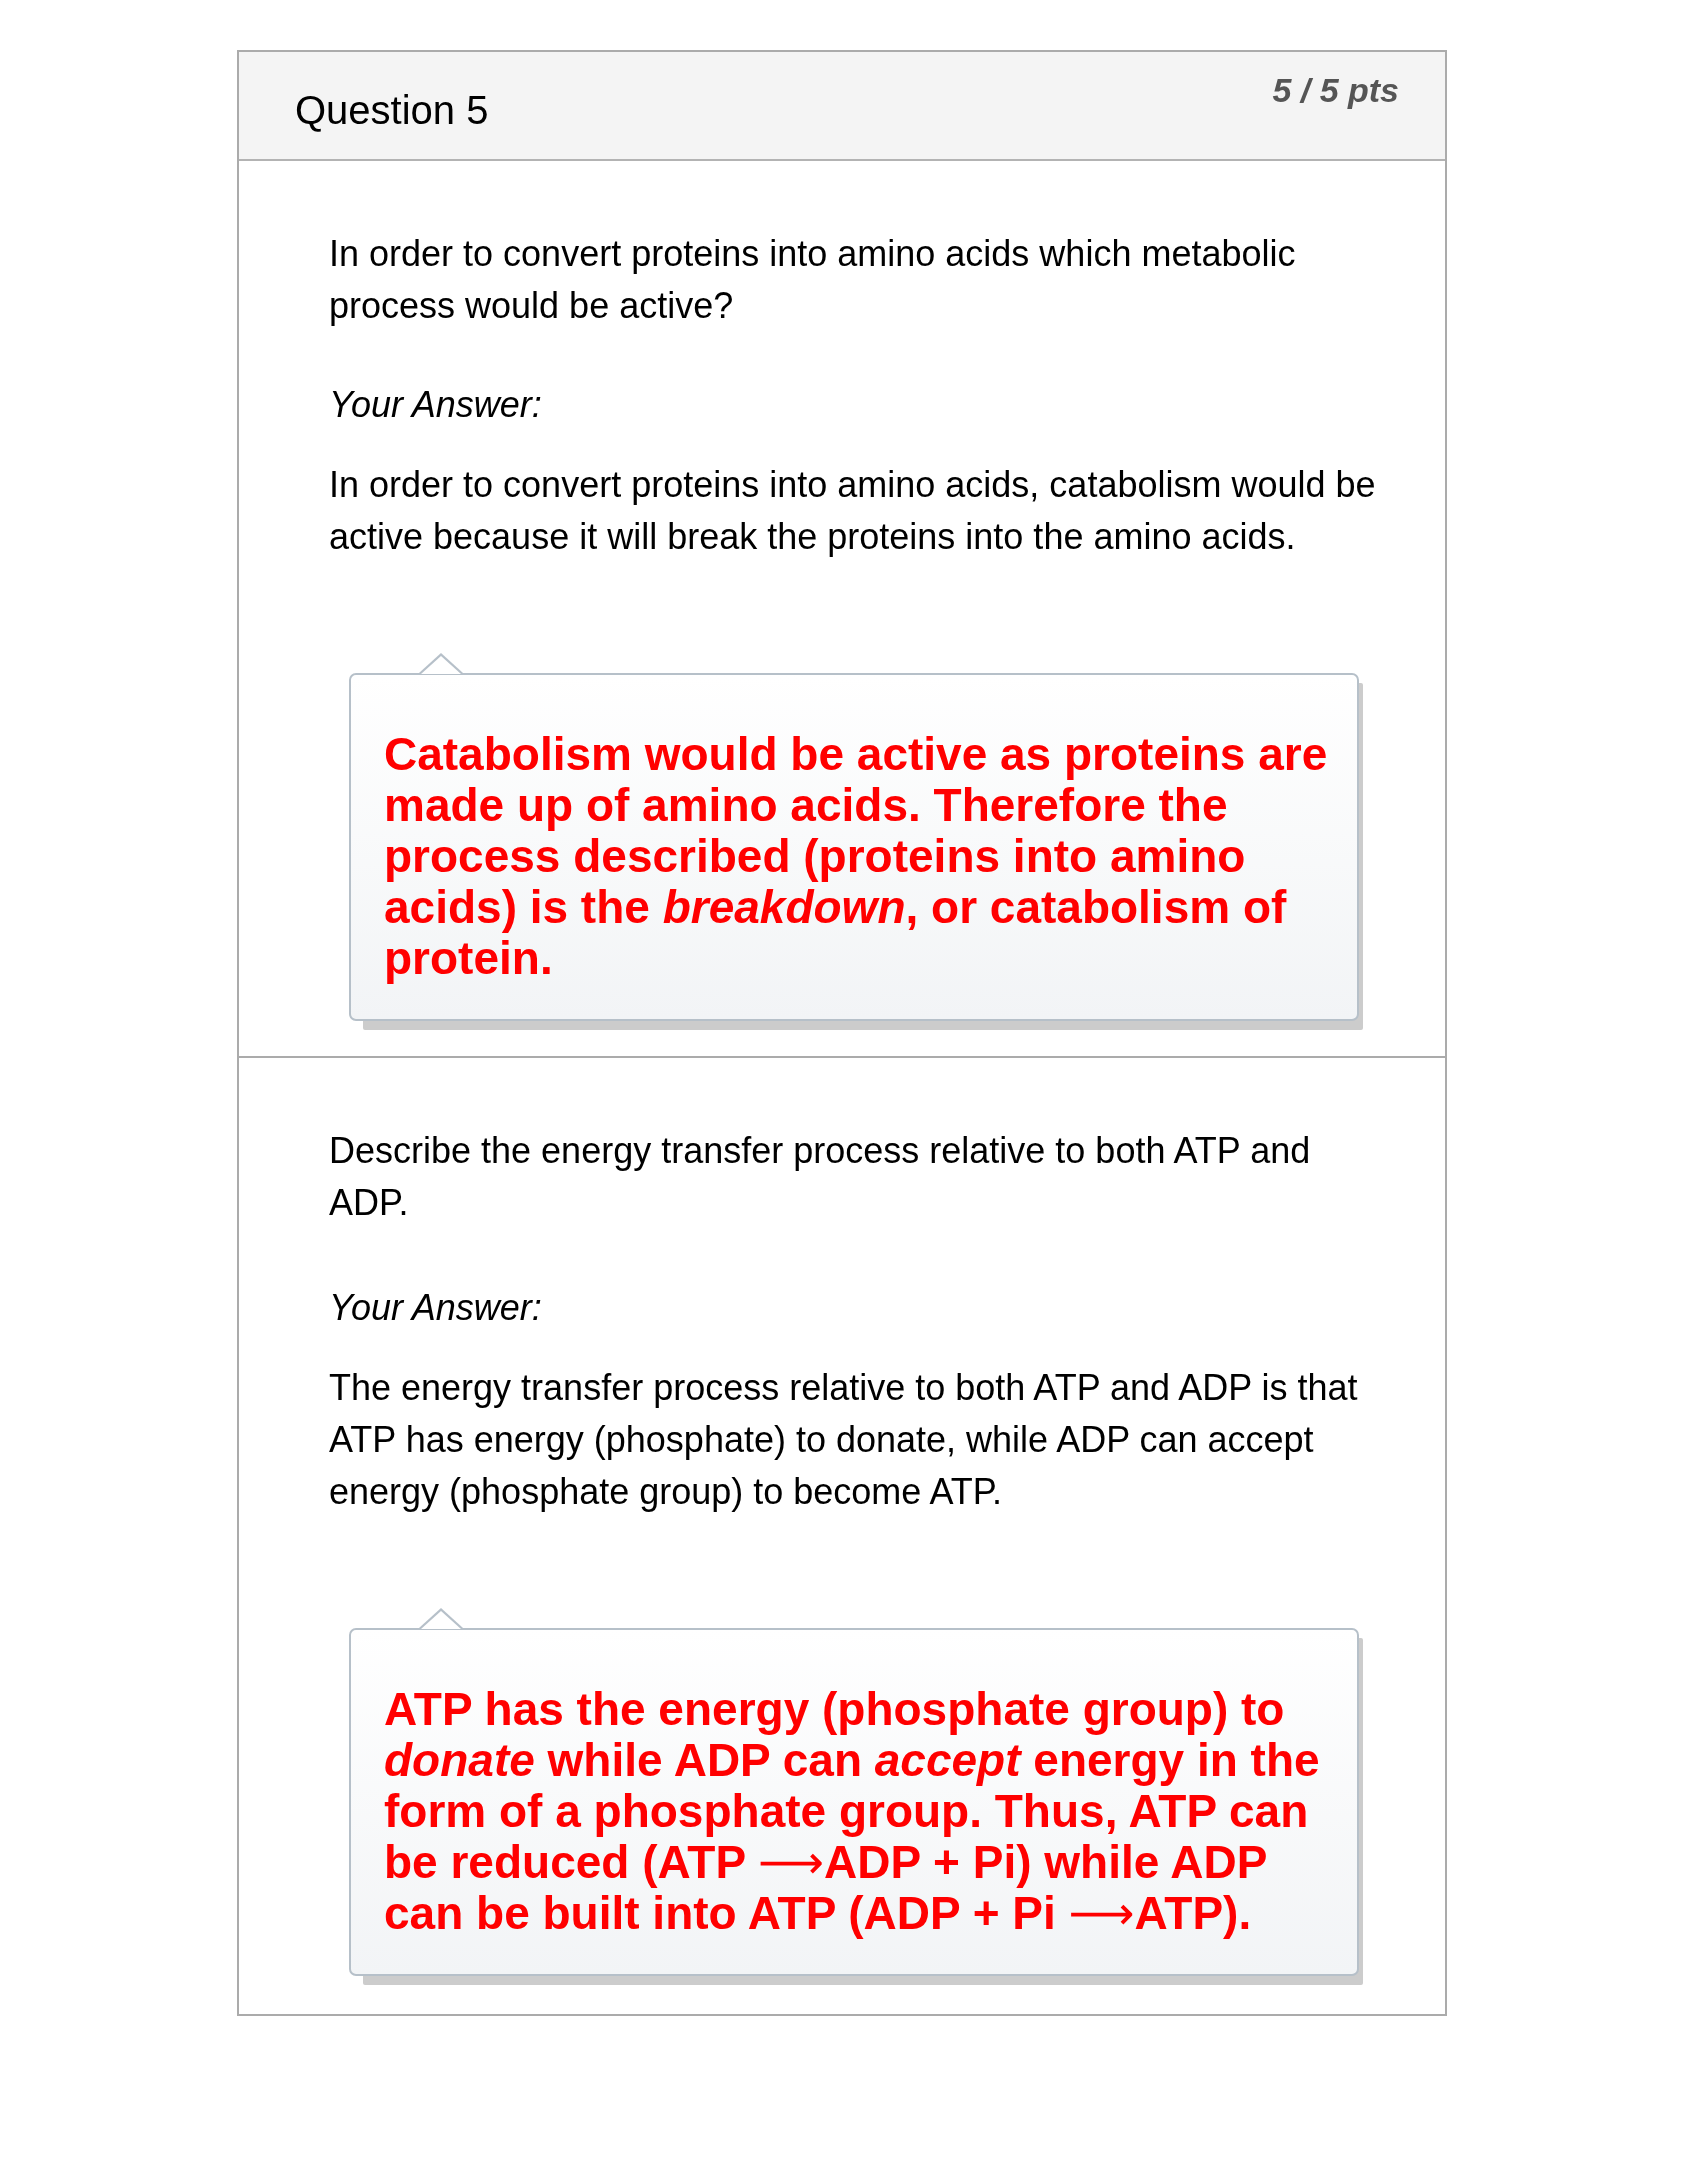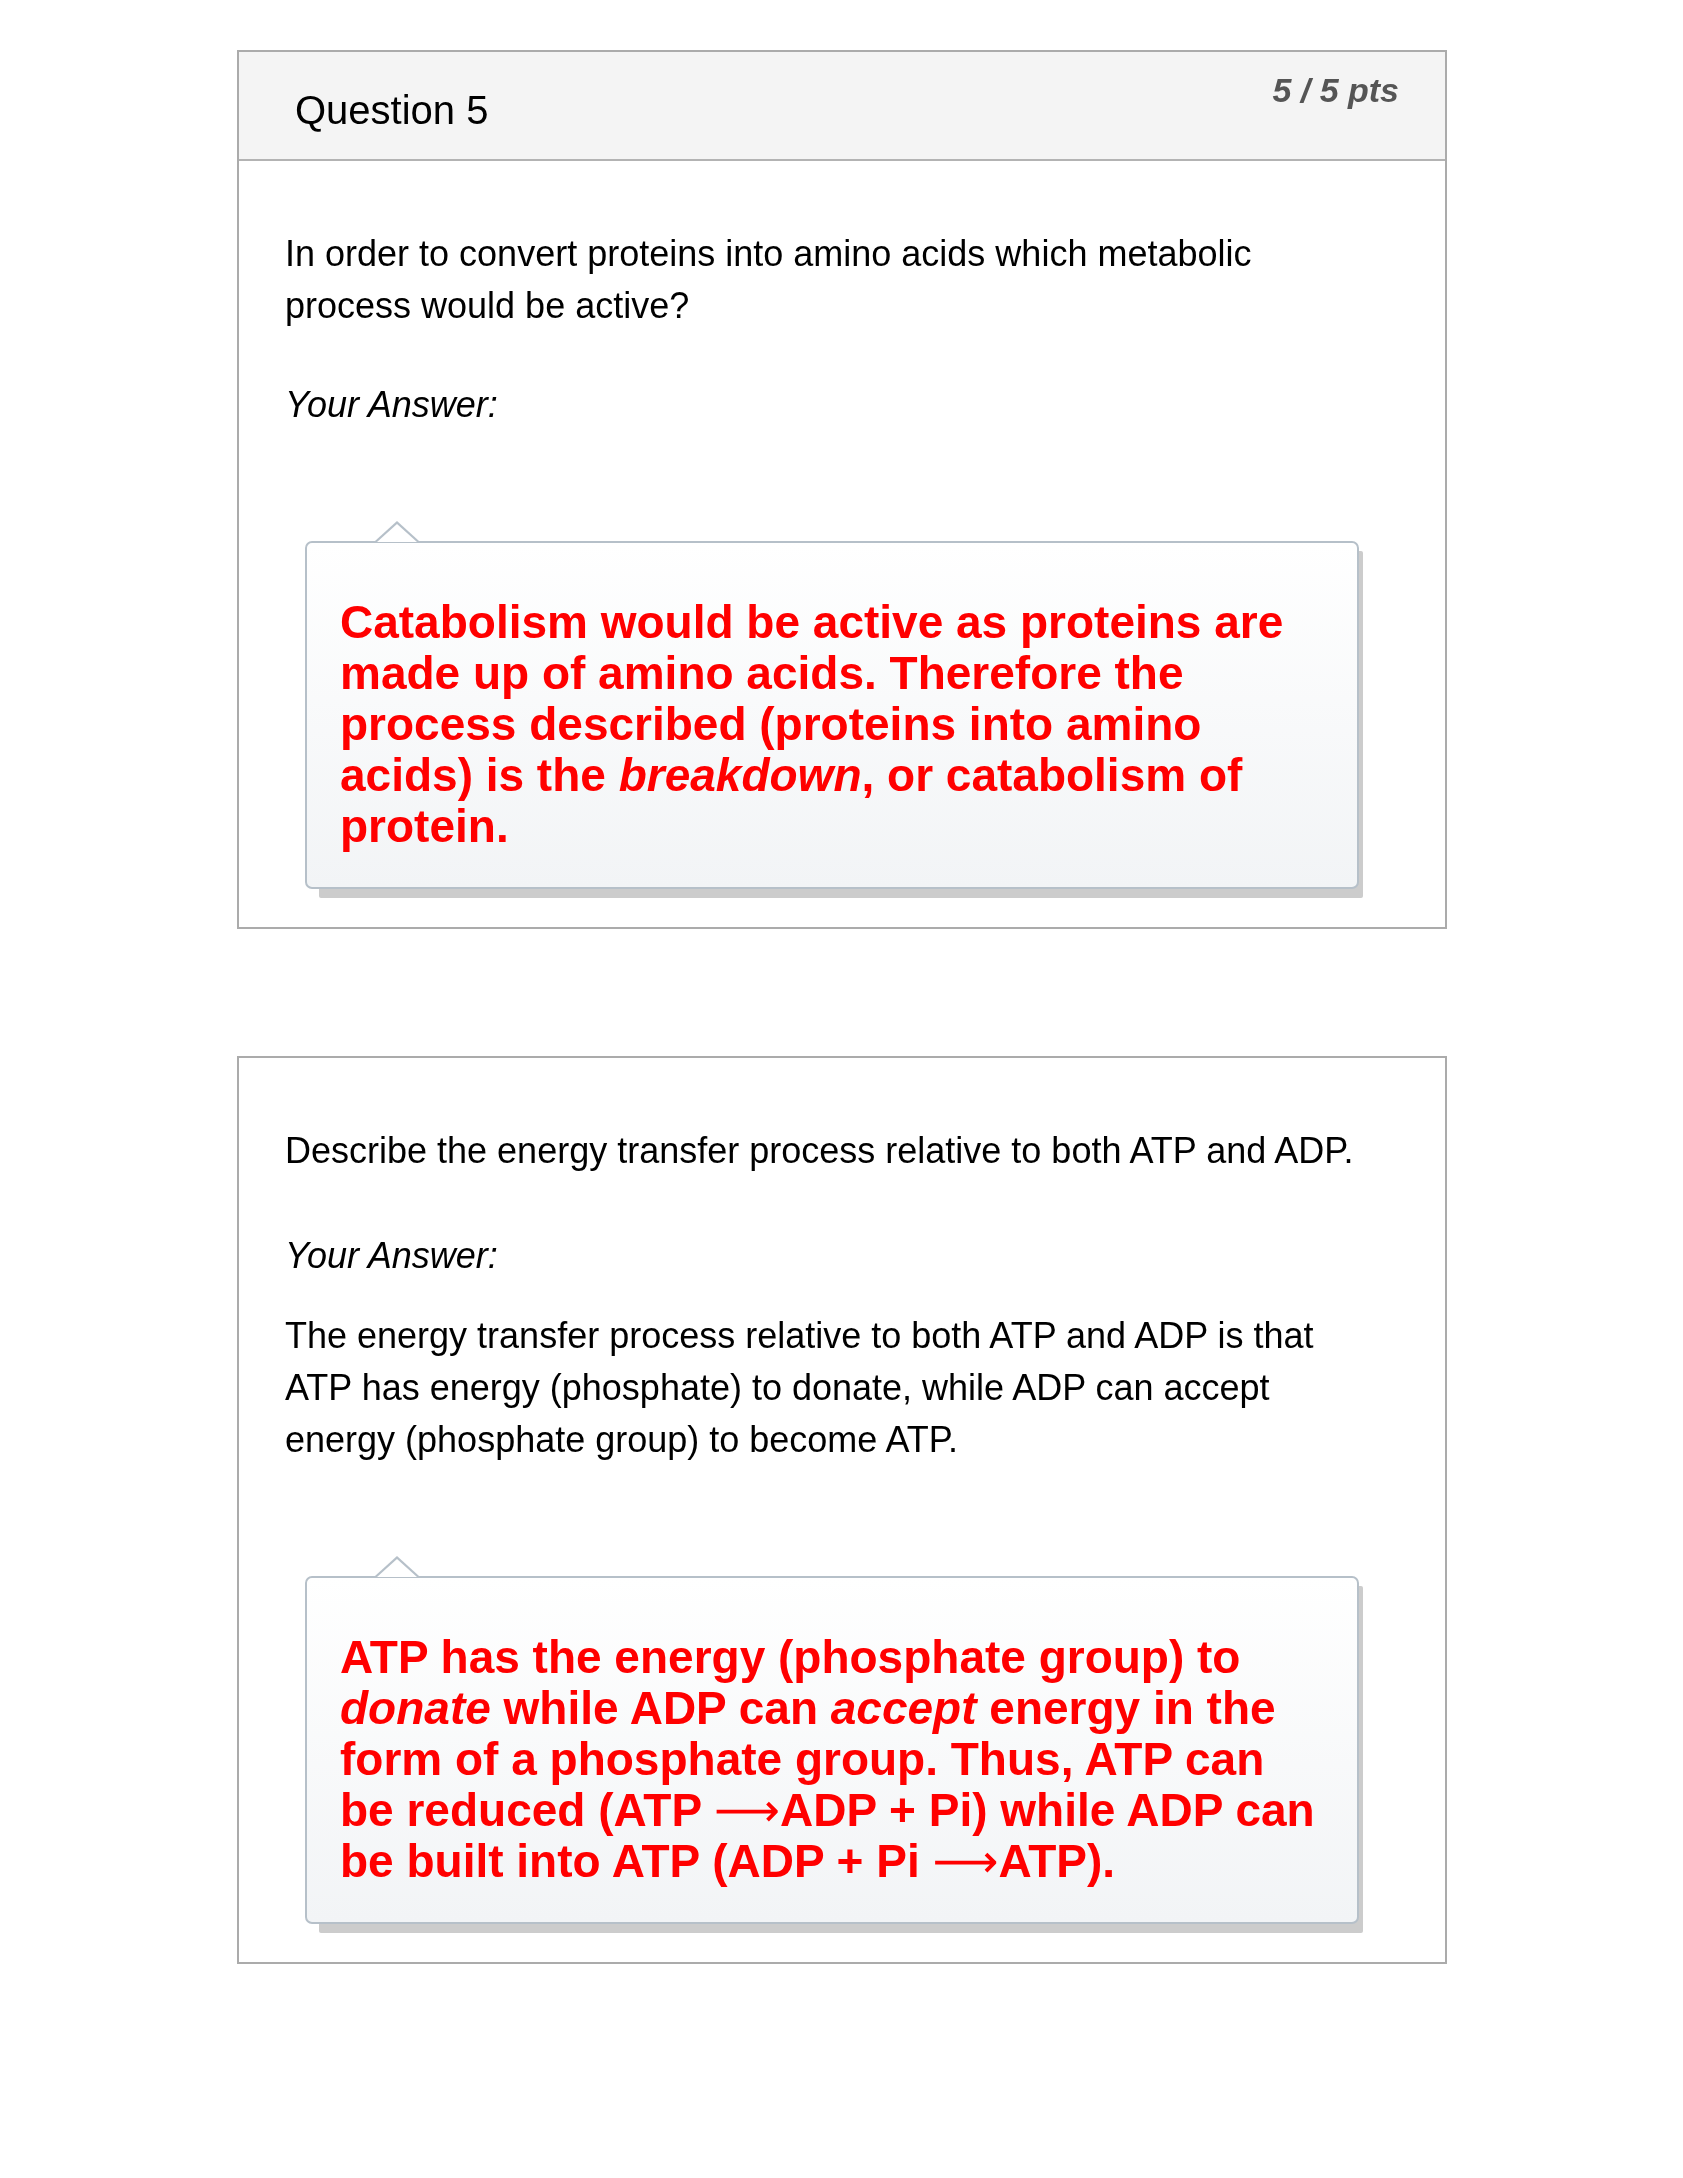--- a/index.html
+++ b/index.html
@@ -18,21 +18,21 @@
     border-bottom: 2px solid #b3b3b3; box-sizing: content-box;
   }
   .q-title {
     position: absolute; left: 56px; top: 35px;
     font-size: 40px; font-weight: normal; line-height: 46px; white-space: nowrap;
   }
   .q-points {
     position: absolute; right: 46px; top: 22px;
     font-size: 34px; font-weight: bold; line-height: 32px; color: #555555; white-space: nowrap; font-style: italic;
   }
-  .q-body { padding: 0 66px 0 46px; overflow: hidden; }
+  .q-body { padding: 0 66px 0 46px; overflow: hidden; margin-left: 44px; }
   .q-text {
     font-size: 36px; line-height: 52px; margin: 0;
   }
   .q-prompt { margin-top: 67px; }
   .your-answer-label { margin-top: 47px; font-style: italic; }
   .answer-text { margin-top: 28px; }
   .feedback {
     position: relative; margin: 110px 20px 38px 20px;
     border: 2px solid #b6c0c9; border-radius: 7px;
     background: linear-gradient(#ffffff, #f2f4f6);
@@ -66,20 +66,21 @@
 <body>
 
 <div class="question-card" id="q5">
   <div class="q-header">
     <div class="q-title">Question 5</div>
     <div class="q-points">5 / 5 pts</div>
   </div>
   <div class="q-body">
     <p class="q-text q-prompt">In order to convert proteins into amino acids which metabolic process would be active?</p>
     <p class="q-text your-answer-label">Your Answer:</p>
+    <p class="q-text answer-text">In order to convert proteins into amino acids, catabolism would be active because it will break the proteins into the amino acids.</p>
     <div class="feedback-wrap">
       <div class="feedback">
         <span class="arrow-outer"></span>
         <span class="arrow-inner"></span>
         <p class="feedback-text" style="color: rgb(255, 0, 0);"><span>Catabolism would be active as proteins are made up of amino acids. Therefore the process described (proteins into amino acids) is the </span><em>breakdown</em><span>, or catabolism of protein.</span></p>
       </div>
     </div>
   </div>
 </div>
 

